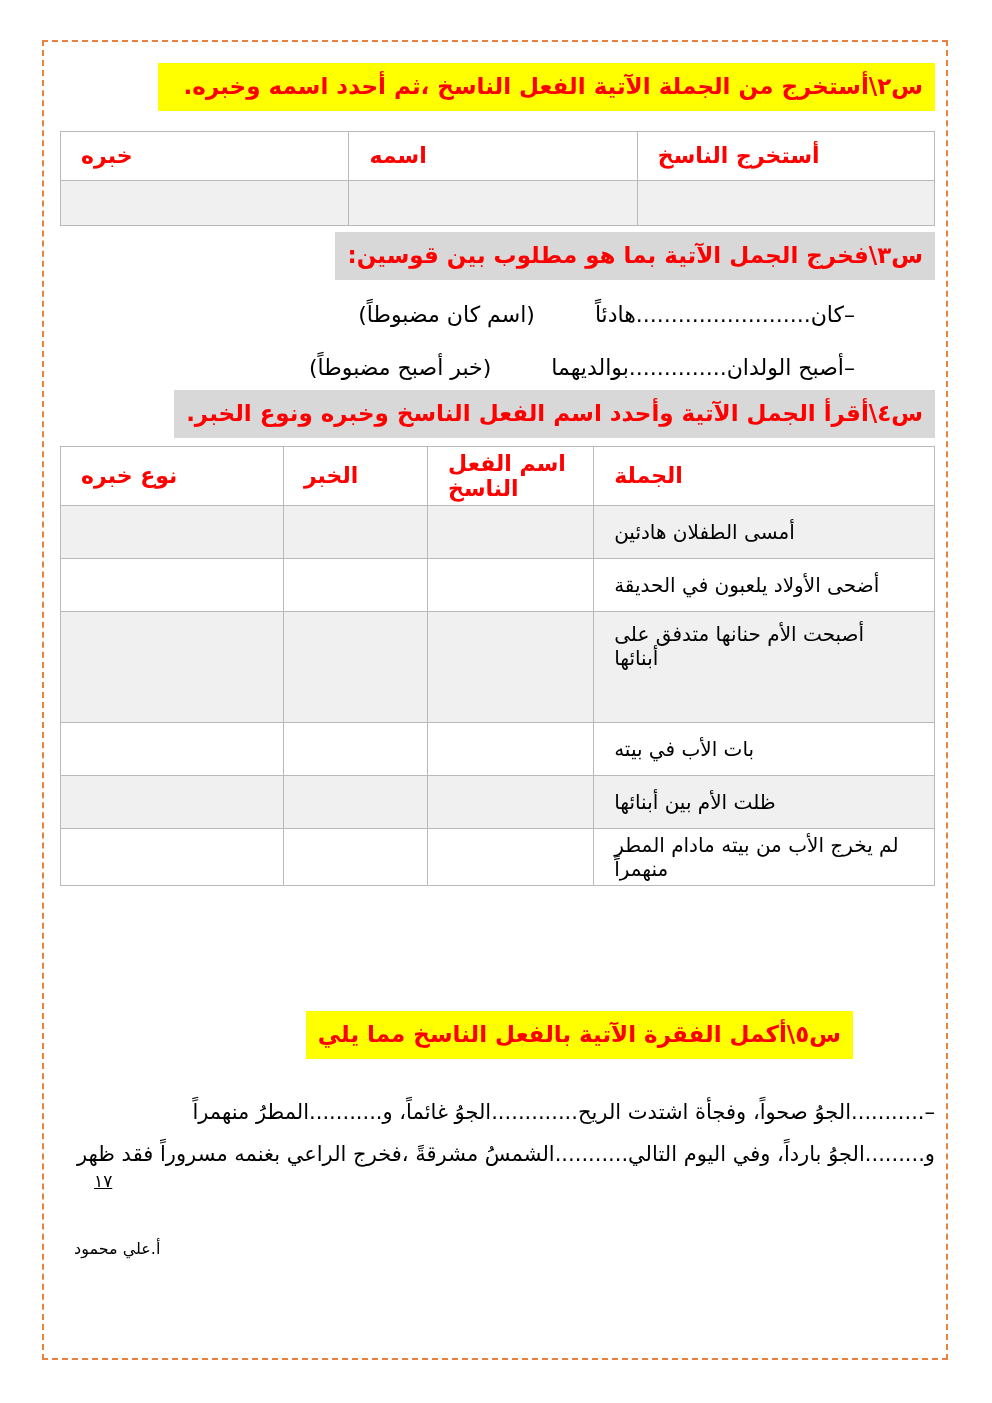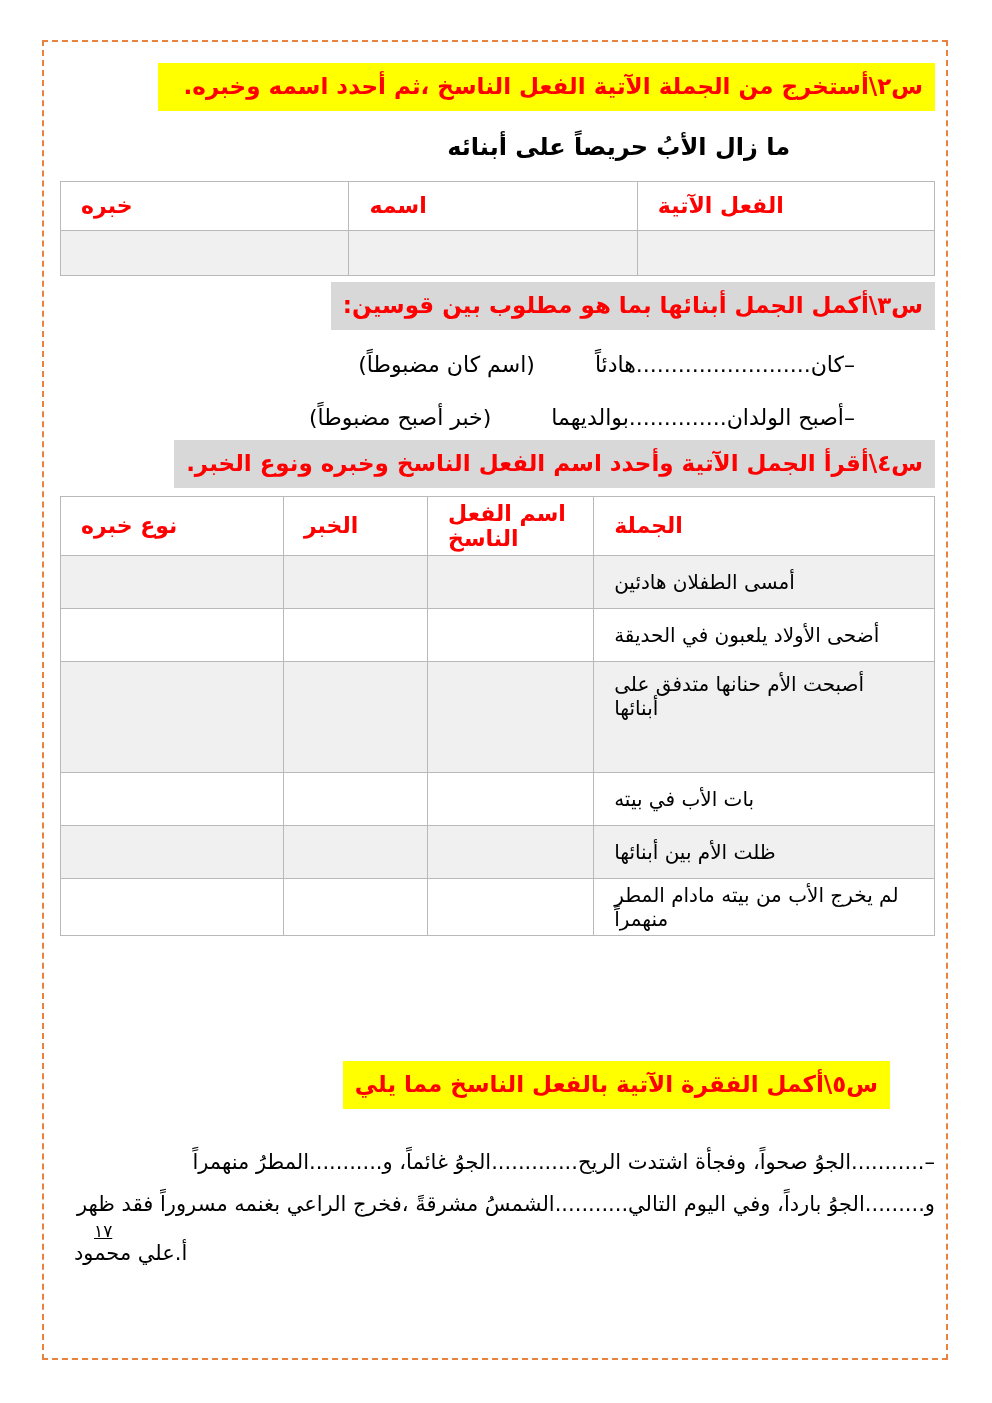--- a/index.html
+++ b/index.html
@@ -45,64 +45,63 @@
   .t2 tbody td{height:44px;font-size:20px;}
   .t2 tbody tr.tall td{height:96px;vertical-align:top;padding-top:10px;}
   .q3-heading{margin-top:6px;}
   .fill-line{
     margin-top:22px;margin-right:80px;display:flex;direction:rtl;
     gap:60px;font-size:22px;align-items:baseline;width:max-content;margin-left:auto;
   }
   .fill-line.second{margin-top:28px;}
   .q4-heading{margin-top:10px;}
   .t2{margin-top:8px;}
-  .q5-heading{margin-top:125px;margin-right:45px;margin-left:auto;}
+  .q5-heading{margin-top:125px;margin-right:82px;margin-left:auto;}
   .q5-bank{margin-top:12px;font-size:24px;}
   .para-line{
     margin-top:38px;font-size:21px;line-height:1.45;text-align:right;
   }
   .para-line.second{margin-top:12px;}
   .footer{direction:ltr;text-align:left;margin-top:2px;font-size:18px;}
   .page-number{margin-left:34px;font-size:17px;text-decoration:underline;}
-  .author{margin-left:14px;font-size:21px;}
+  .author{margin-left:14px;font-size:16px;margin-top:48px;}
 </style>
 </head>
 <body>
 
 <div class="border-frame"></div>
 
 <div class="content">
 
   <div class="hl-yellow q2-heading">س٢\أستخرج من الجملة الآتية الفعل الناسخ ،ثم أحدد اسمه وخبره.</div>
 
-  <div class="q2-sentence">ما زال الأبُ حريصاً على أبنائه</div>
 
   <table class="t1">
     <colgroup>
         <col class="c-verb">
         <col class="c-ism">
         <col class="c-khabar">
       </colgroup>
     <thead>
       <tr>
-        <th>الفعل الآتية</th>
+        <th>أستخرج الناسخ</th>
         <th>اسمه</th>
         <th>خبره</th>
       </tr>
     </thead>
     <tbody>
       <tr>
         <td></td>
         <td></td>
         <td></td>
       </tr>
     </tbody>
   </table>
 
-  <div class="hl-gray q3-heading">س٣\أكمل الجمل أبنائها بما هو مطلوب بين قوسين:</div>
+  <div class="hl-gray q3-heading">س٣\فخرج الجمل الآتية بما هو مطلوب بين قوسين:</div>
 
   <div class="fill-line">
     <span>–كان.........................هادئاً</span>
     <span>(اسم كان مضبوطاً)</span>
   </div>
   <div class="fill-line second">
     <span>–أصبح الولدان..............بوالديهما</span>
     <span>(خبر أصبح مضبوطاً)</span>
   </div>
 

